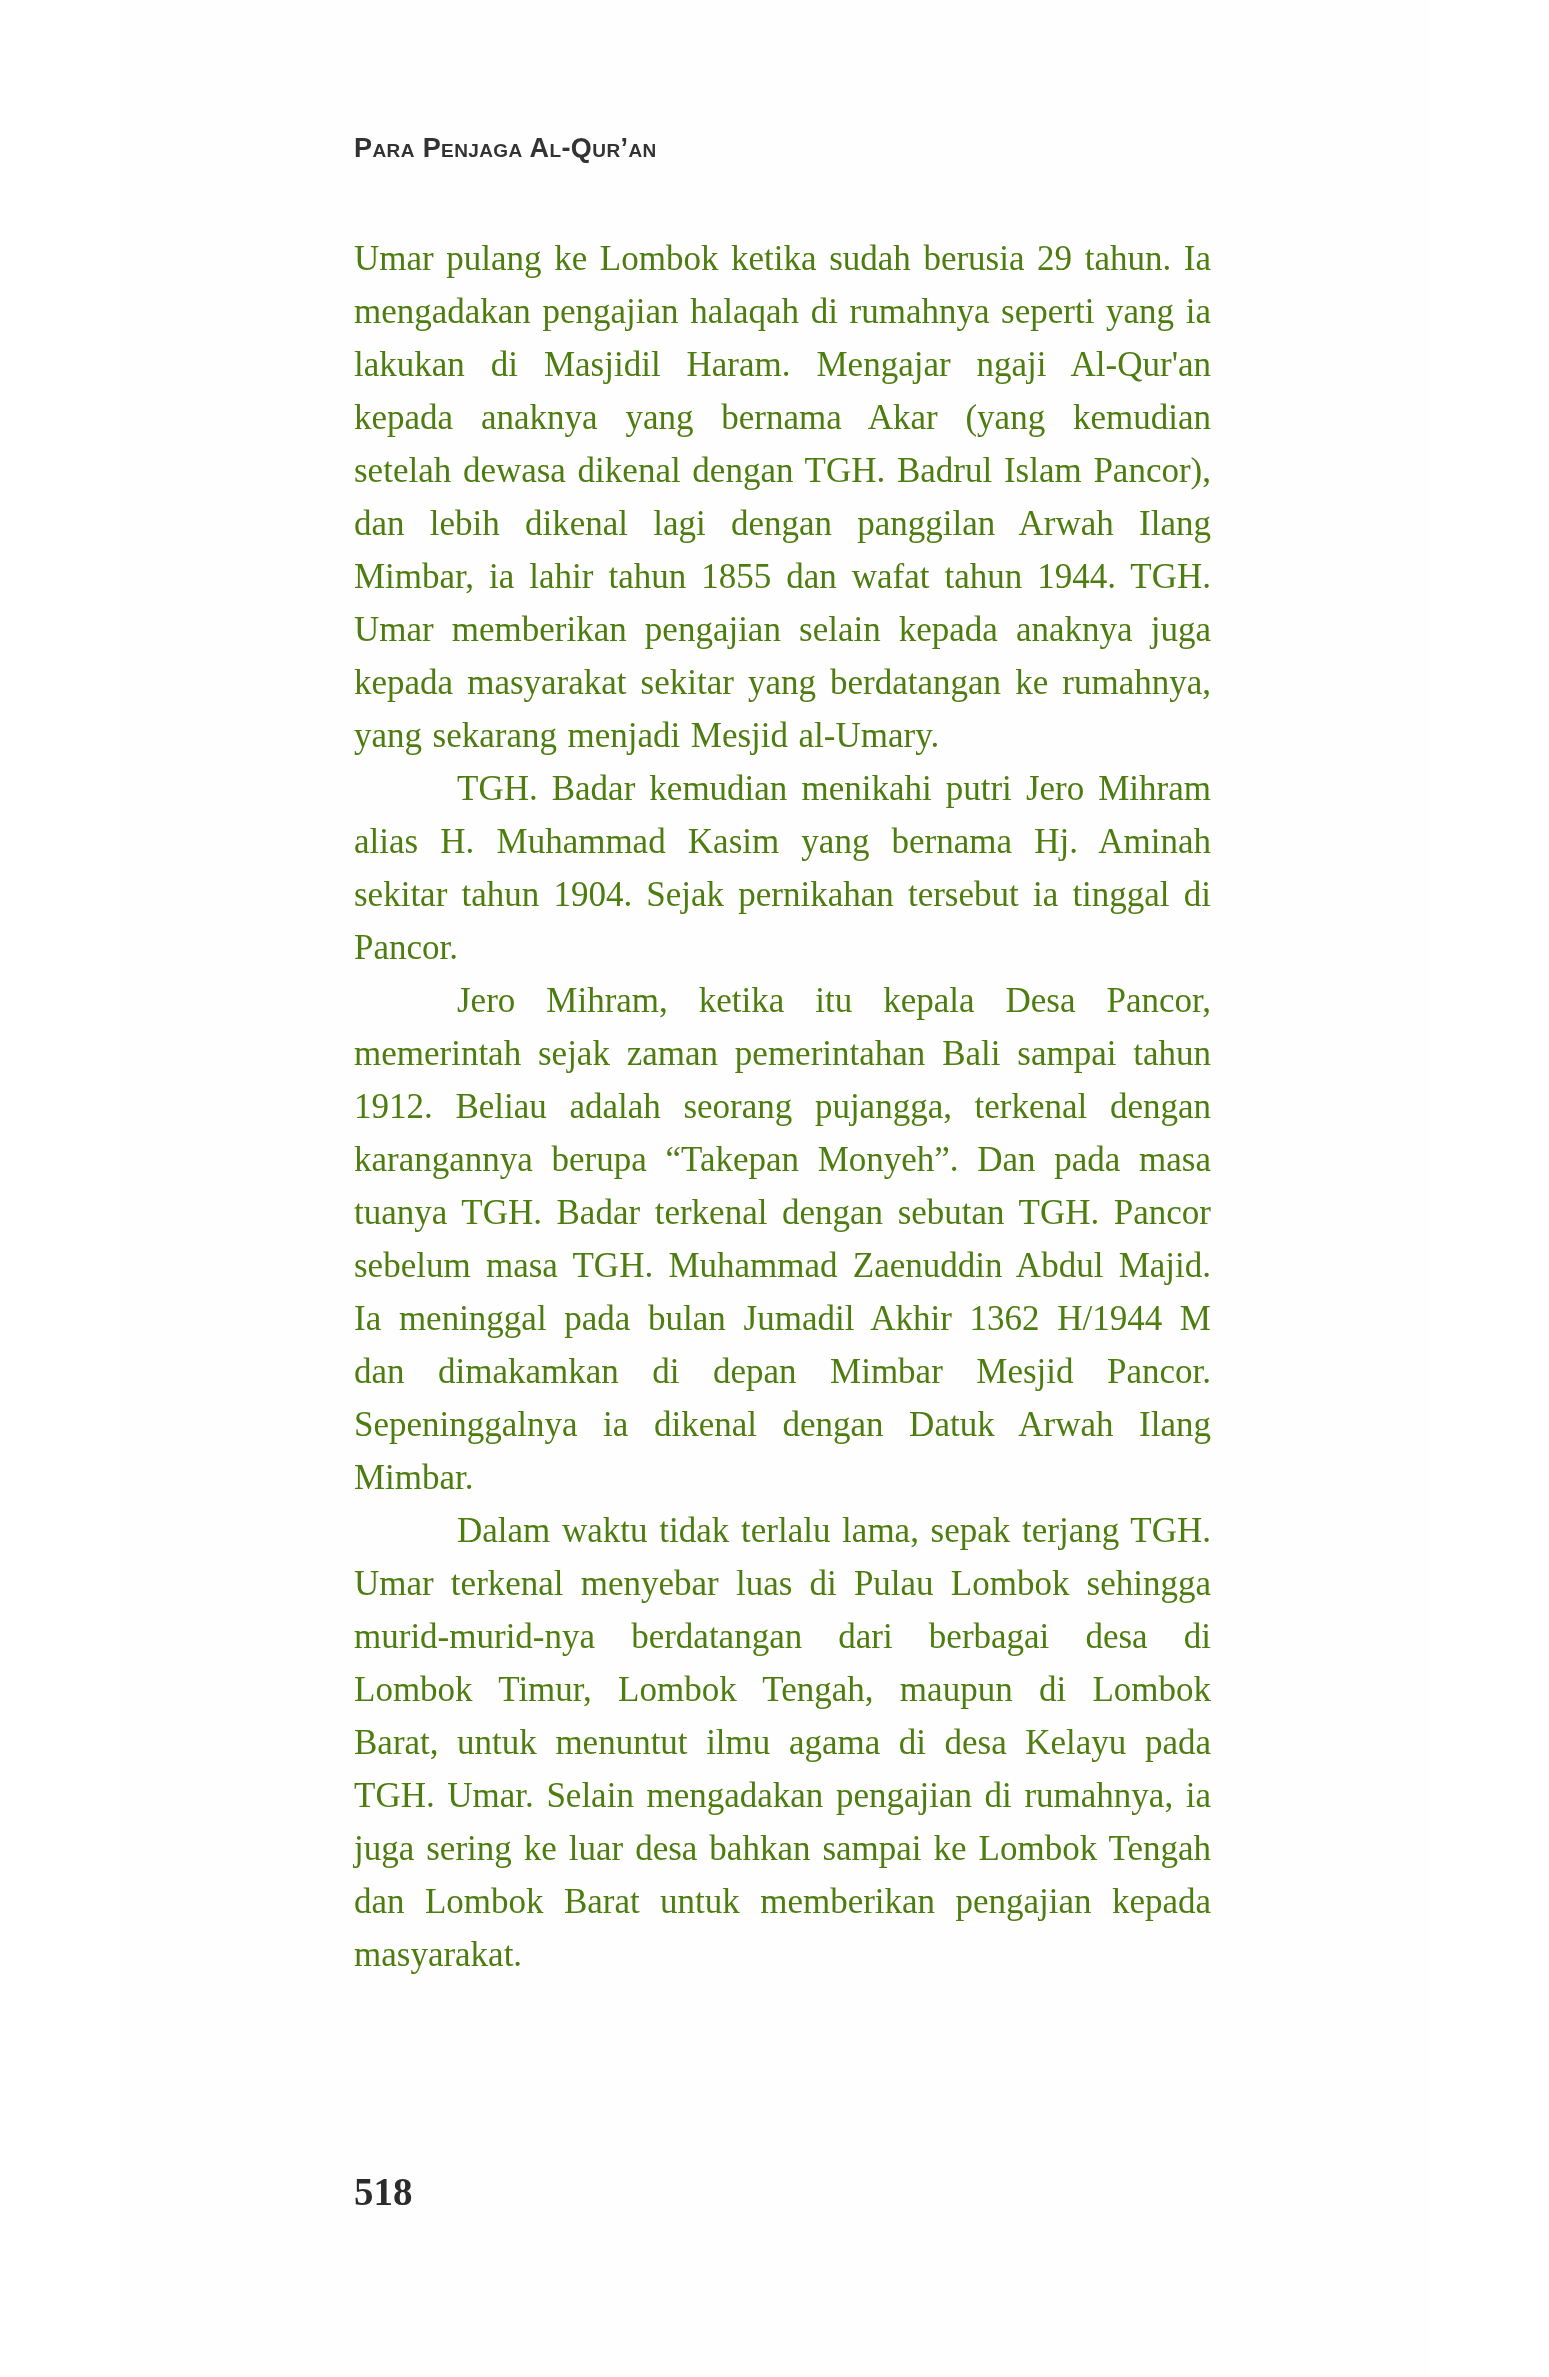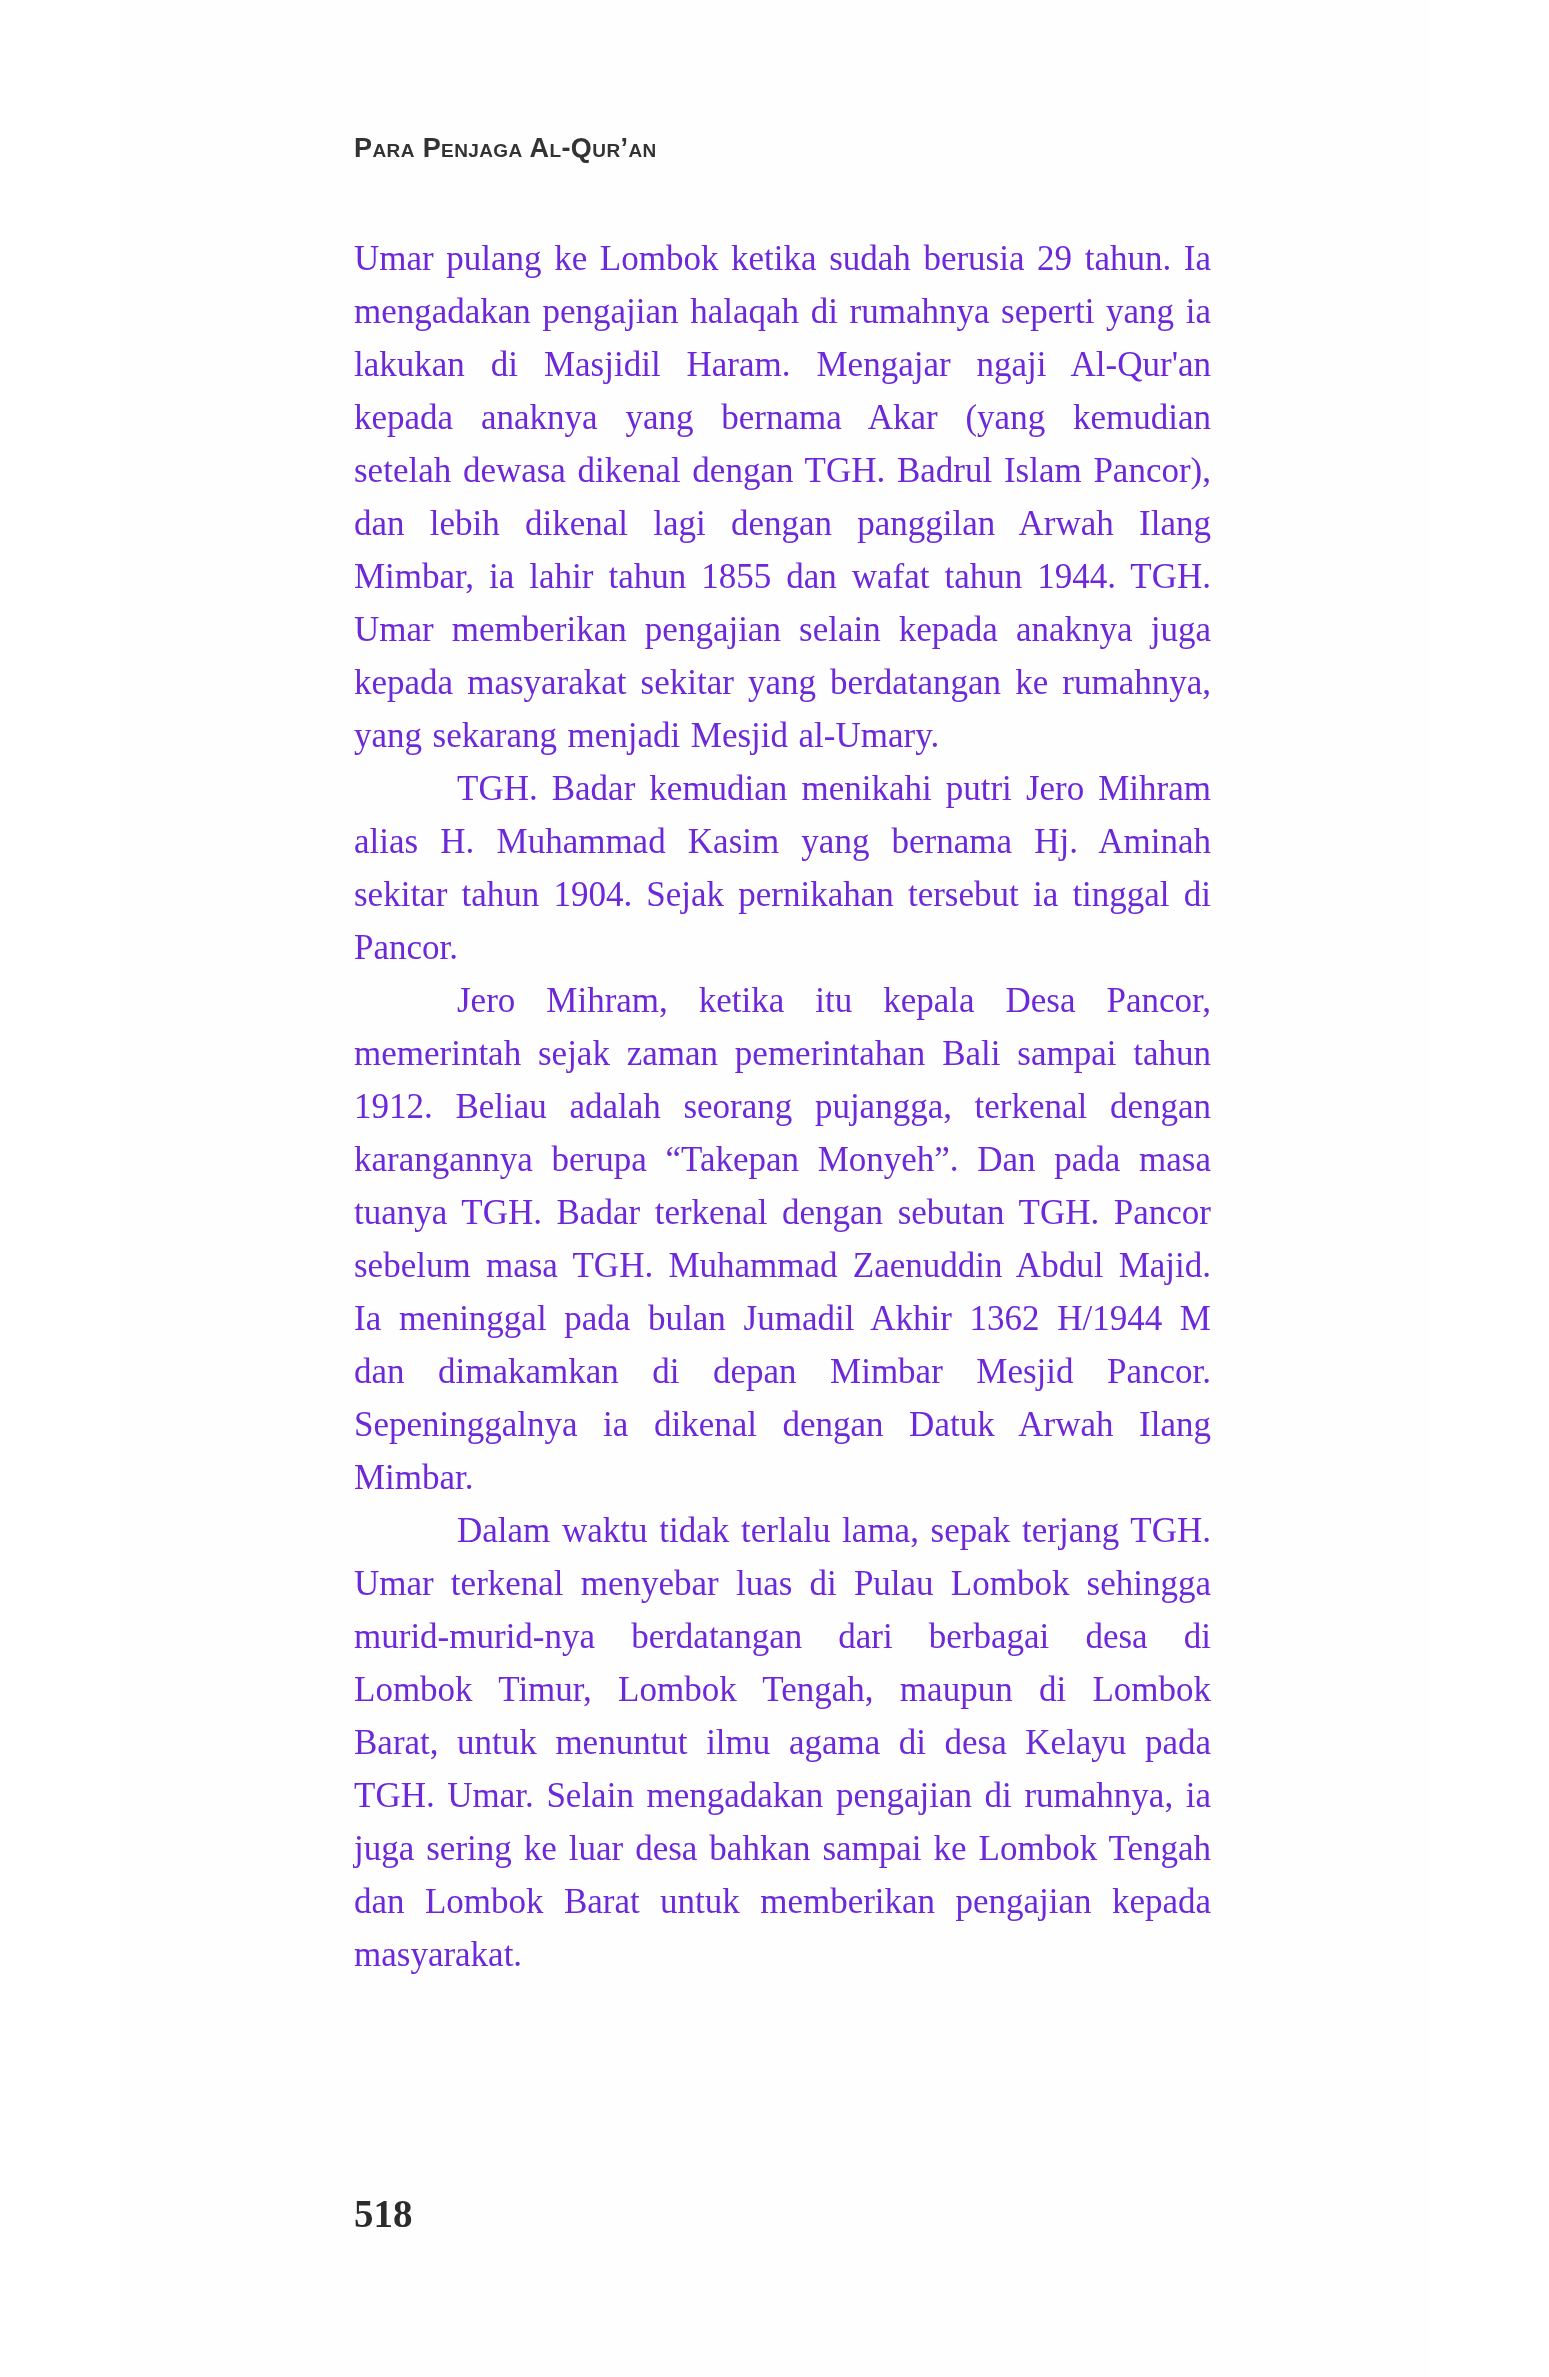--- a/index.html
+++ b/index.html
@@ -27,34 +27,33 @@
     letter-spacing: 0.4px;
     color: #333333;
     margin: 0 0 68px 0;
   }
   .body-text p {
     margin: 0;
     font-size: 35px;
     line-height: 53px;
     text-align: justify;
     word-spacing: 1.8px;
-    color: #6d28d9;
+    color: #4d7c0f;
   }
   .body-text p.indent {
     text-indent: 103px;
   }
   .page-number {
     position: absolute;
     left: 235px;
     top: 2169px;
     font-family: "Liberation Serif", "DejaVu Serif", serif;
     font-weight: 700;
     font-size: 39px;
     color: #2b2b2b;
-    margin-top: 22px;
   }
 </style>
 </head>
 <body>
 
 <div class="page">
 
   <h1 class="running-header">Para Penjaga Al-Qur’an</h1>
 
   <div class="body-text">

